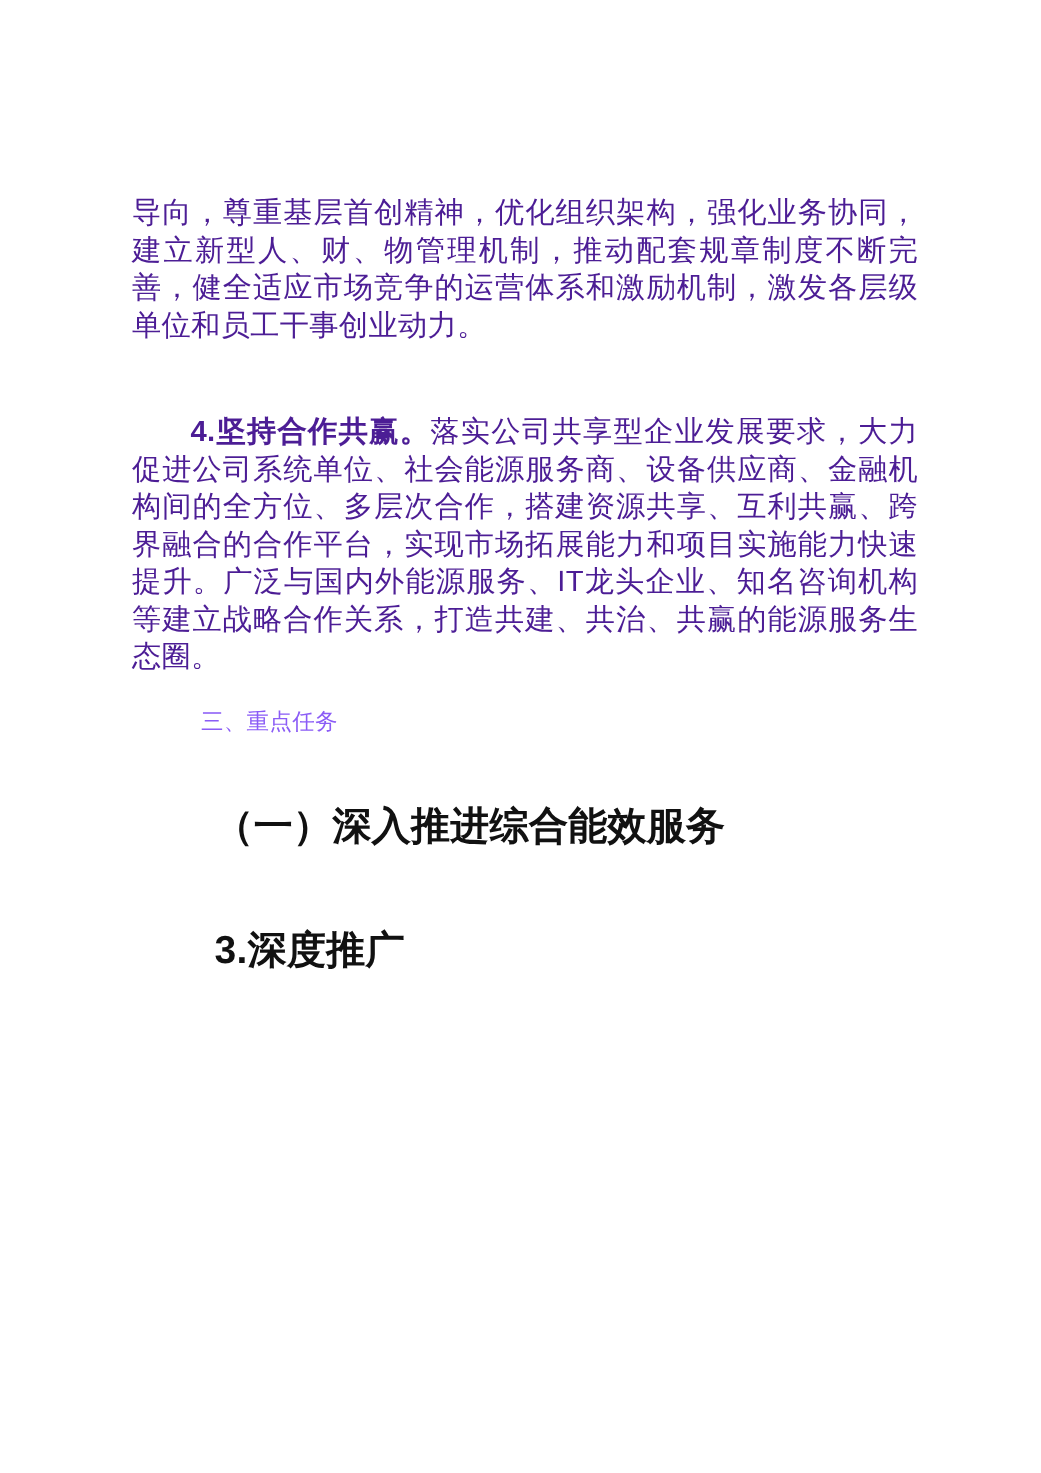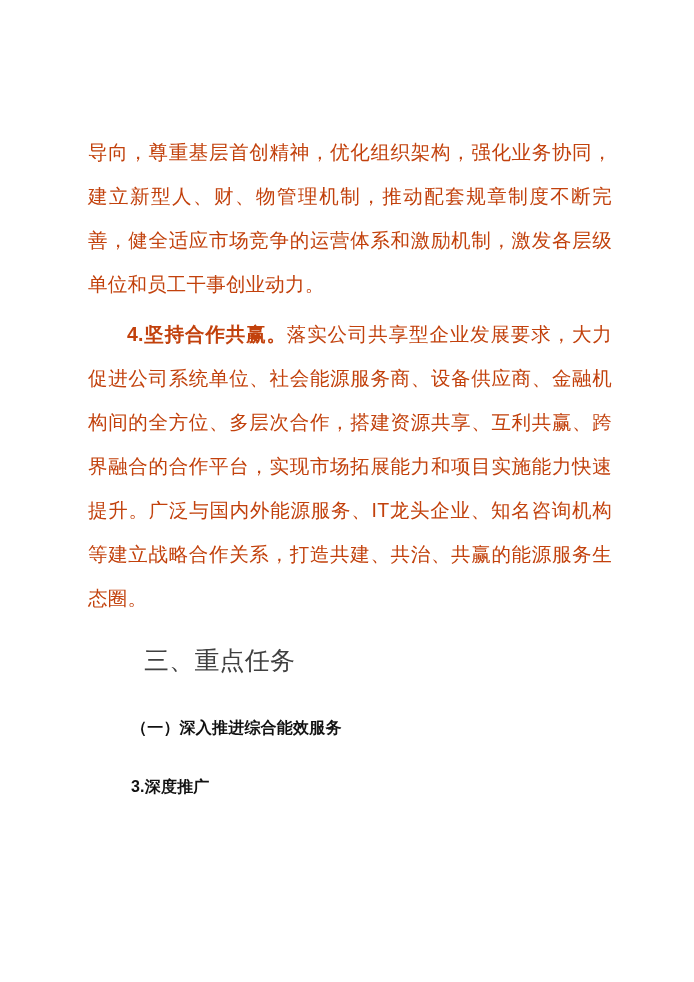--- a/index.html
+++ b/index.html
@@ -17,46 +17,47 @@
   }
   .doc-body {
     position: absolute;
     left: 88px;
     top: 130px;
     width: 524px;
   }
   .para {
     margin: 0;
     font-size: 19.5px;
-    line-height: 44px;
-    color: #c2410c;
+    line-height: 25px;
+    color: #4c1d95;
     text-align: justify;
     text-justify: inter-ideograph;
     letter-spacing: 0.2px;
   }
   .para.indent {
     text-indent: 39px;
+    margin-top: 40px;
   }
   .bold {
     font-weight: bold;
   }
   .heading {
-    margin: 4px;
-    font-size: 16px;
+    margin: 16px;
+    font-size: 26px;
     line-height: 35.5px;
     color: #111111;
     font-weight: bold;
     text-indent: 39px;
     letter-spacing: 0.2px;
   }
   .plain-line {
-    margin: 17px;
-    font-size: 25px;
+    margin: 7px;
+    font-size: 15px;
     line-height: 35.5px;
-    color: #404040;
+    color: #8b5cf6;
     text-indent: 39px;
     letter-spacing: 0.2px;
   }
   .gap-sm { height: 6px; }
   .gap-md { height: 10px; }
 </style>
 </head>
 <body>
 
 <div class="page">

